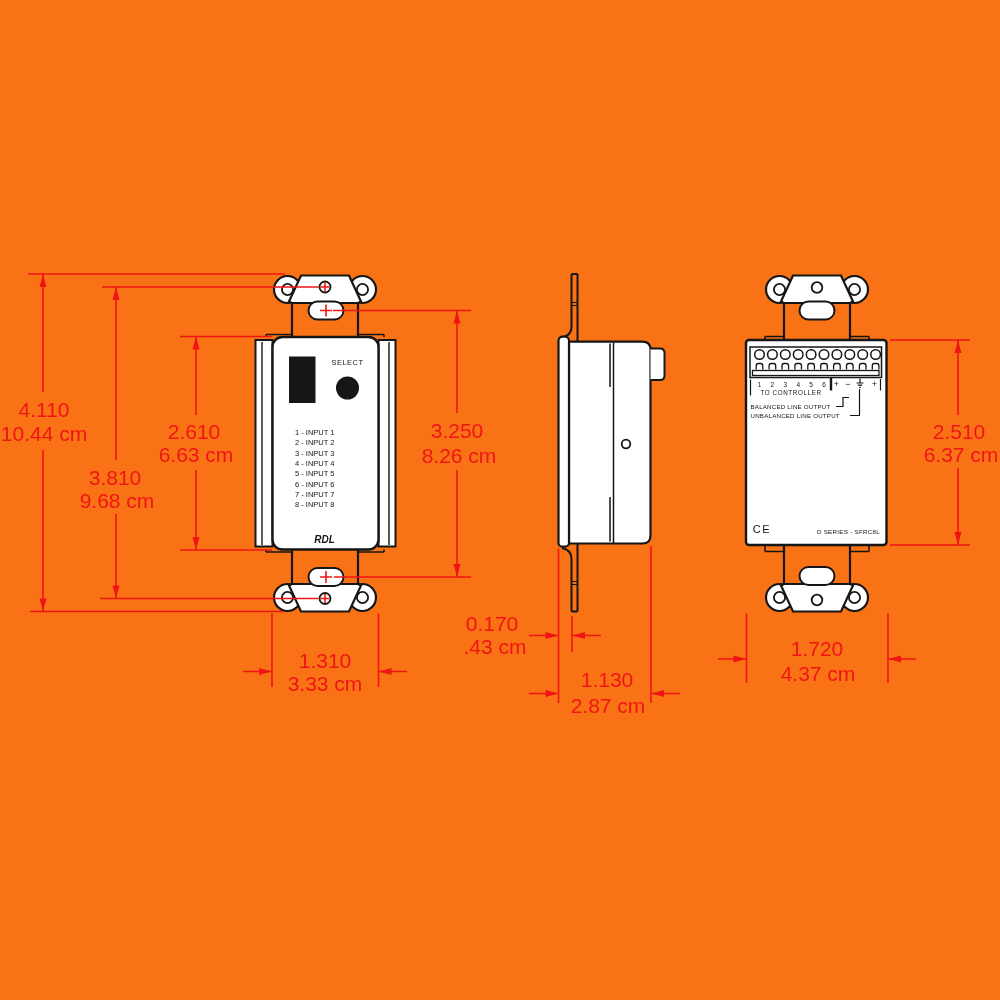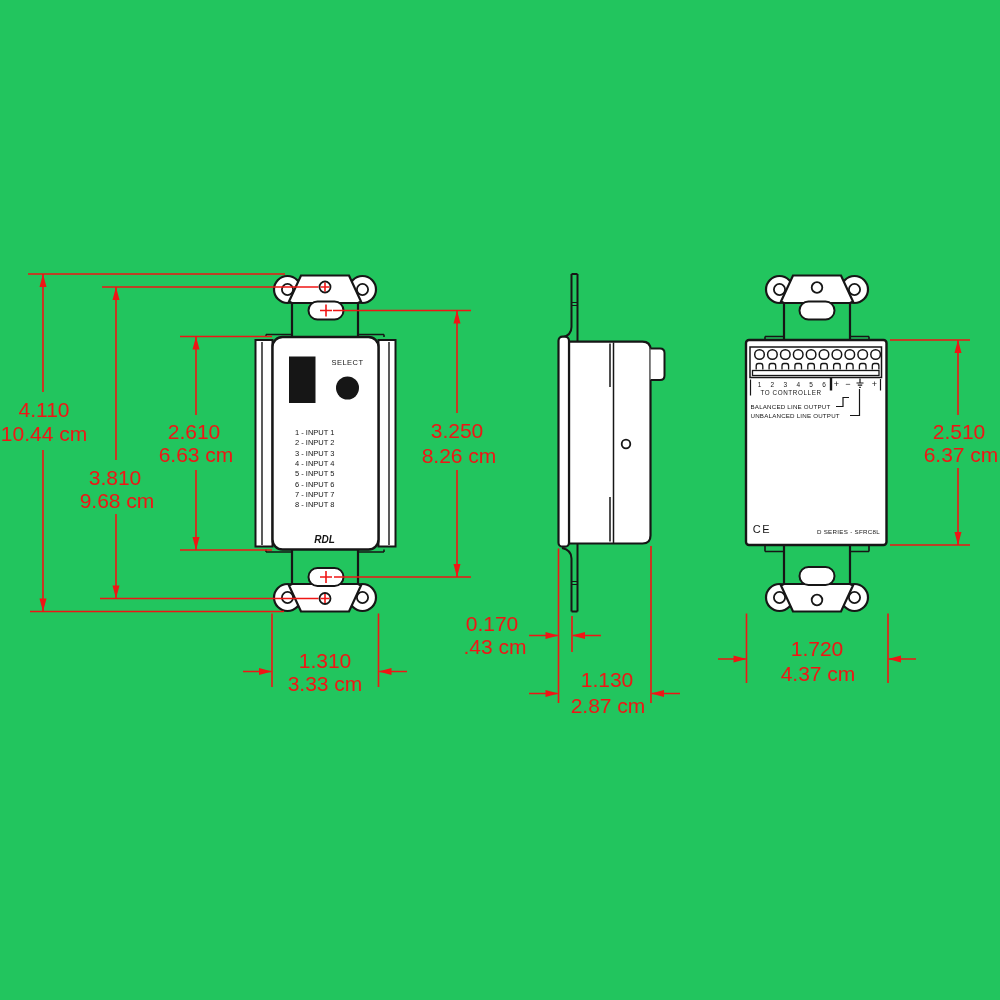--- a/index.html
+++ b/index.html
@@ -1,16 +1,16 @@
 <!DOCTYPE html>
 <html><head>
 <meta charset="utf-8">
 <style>
   html,body{margin:0;padding:0;background:#ffffff;}
-  .stage{position:relative;width:1000px;height:1000px;background:#22c55e;overflow:hidden;}
+  .stage{position:relative;width:1000px;height:1000px;background:#f97316;overflow:hidden;}
   svg text{font-family:"Liberation Sans",sans-serif;}
   .w{fill:#ffffff;stroke:#161616;}
   .k{fill:none;stroke:#161616;}
   .kf{fill:#161616;stroke:none;}
   .r{fill:none;stroke:#f01515;stroke-width:1.6;}
   .rf{fill:#f01515;stroke:none;}
   .rt{fill:#f01515;font-size:21px;text-anchor:middle;}
   .bt{fill:#161616;}
 </style>
 </head>

